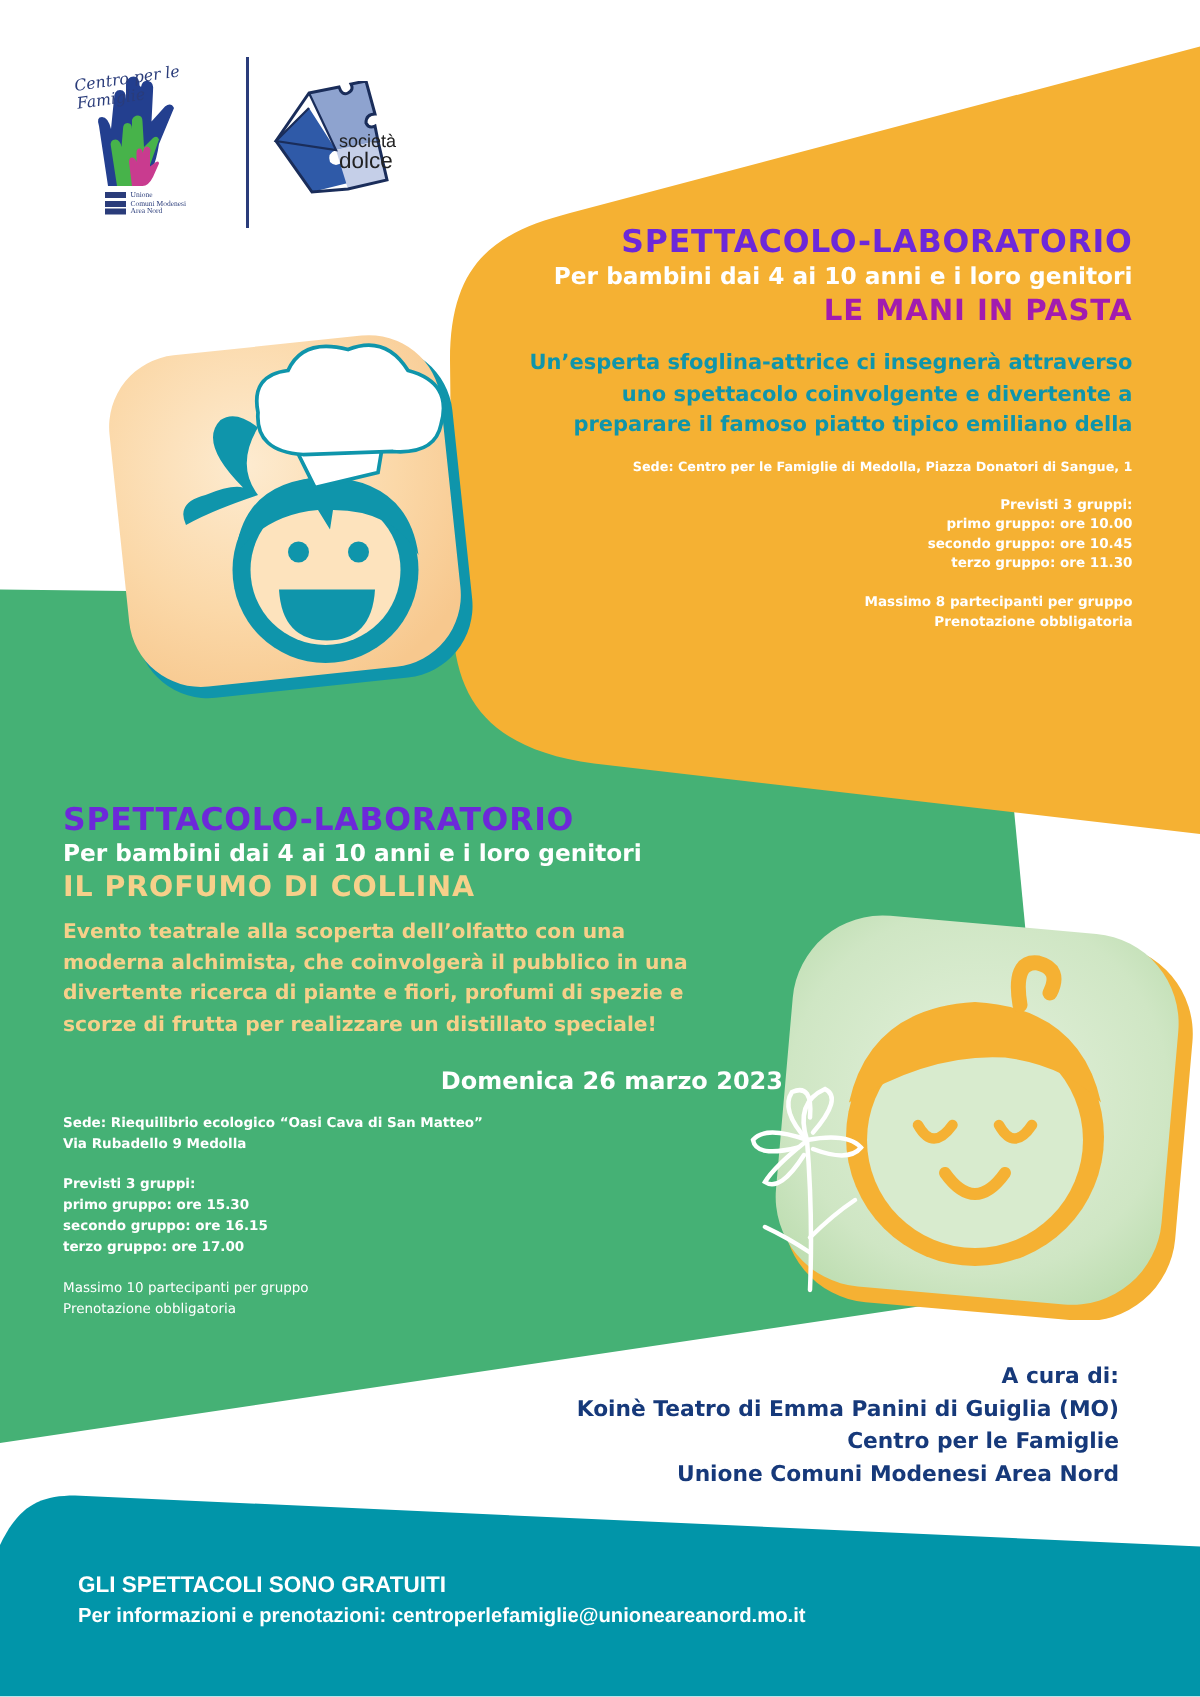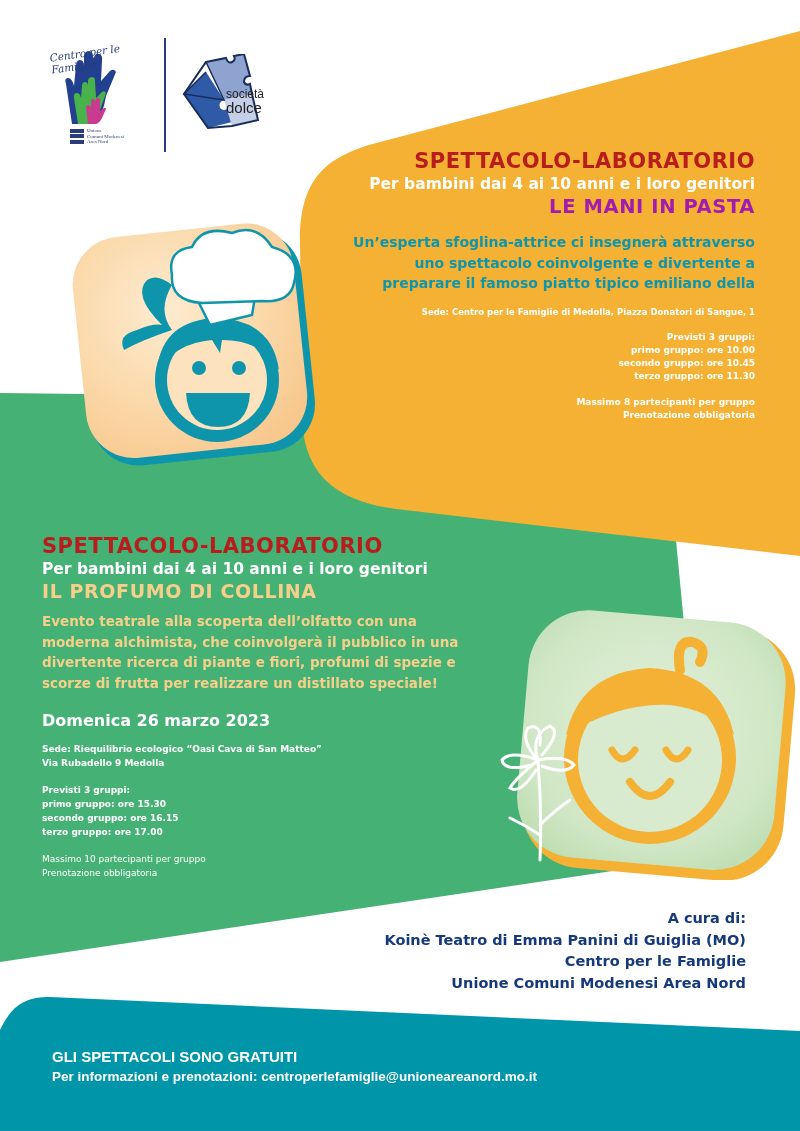--- a/index.html
+++ b/index.html
@@ -16,34 +16,34 @@
   .cpf-logo { position: absolute; left: 0; top: 0; width: 110px; height: 118px; }
   .sd-logo { position: absolute; left: 130px; top: 18px; width: 110px; height: 80px; }
   .sd-text { position: absolute; left: 178px; top: 52px; line-height: 13px; color: #222; }
   .sd-text .l1 { font-size: 12px; display: block; font-family: "Liberation Sans", sans-serif; }
   .sd-text .l2 { font-size: 15px; display: block; font-family: "Liberation Sans", sans-serif; }
   .cpf-sub { position: absolute; left: 22px; top: 92px; font-family: "Liberation Serif", serif; font-size: 5px; line-height: 5.5px; color: #2a3c7a; }
   .cpf-sub .sq { display: inline-block; width: 14px; height: 4px; background: #2a3c7a; margin-right: 3px; vertical-align: middle; }
 
   
   .s1 { position: absolute; right: 45px; top: 148px; width: 460px; text-align: right; z-index: 3; }
-  .kicker { font-weight: bold; color: #b91c1c; font-size: 21px; letter-spacing: 0.5px; line-height: 26px; margin: 0; }
+  .kicker { font-weight: bold; color: #6d28d9; font-size: 21px; letter-spacing: 0.5px; line-height: 26px; margin: 0; }
   .subtitle { font-weight: bold; color: #ffffff; font-size: 15.5px; line-height: 20px; margin: 0; }
   .s1 .title { font-weight: bold; color: #a21caf; font-size: 19.5px; line-height: 26px; letter-spacing: 0.6px; margin: 0; }
   .s1 .desc { color: #0f95ab; font-weight: bold; font-size: 14px; line-height: 20.5px; margin: 12px 0 0 0; }
   .s1 .date { color: #fff; font-weight: bold; font-size: 16.5px; margin: 20px 0 0 0; line-height: 22px; }
   .s1 .venue { color: #fff; font-weight: bold; font-size: 8.5px; margin: 12px 0 0 0; line-height: 12px; }
   .s1 .groups { color: #fff; font-weight: bold; font-size: 9px; margin: 13px 0 0 0; line-height: 13px; }
   .s1 .limits { color: #fff; font-weight: bold; font-size: 9px; margin: 13px 0 0 0; line-height: 13px; }
 
   
   .s2 { position: absolute; left: 42px; top: 533px; width: 480px; text-align: left; z-index: 3; }
   .s2 .title { font-weight: bold; color: #f6d08a; font-size: 19px; line-height: 25px; letter-spacing: 0.6px; margin: 0; }
   .s2 .desc { color: #f6d08a; font-weight: bold; font-size: 13.5px; line-height: 20.5px; margin: 7px 0 0 0; }
-  .s2 .date { color: #fff; font-weight: bold; font-size: 16px; margin: 17px 0 0 0; line-height: 22px; }
+  .s2 .date { color: #fff; font-weight: bold; font-size: 16px; margin: 17px 0 0 0; line-height: 22px; text-align: right; }
   .s2 .venue { color: #fff; font-weight: bold; font-size: 9px; margin: 10px 0 0 0; line-height: 14px; }
   .s2 .groups { color: #fff; font-weight: bold; font-size: 9px; margin: 13px 0 0 0; line-height: 14px; }
   .s2 .limits { color: #fff; font-weight: normal; font-size: 9px; margin: 13px 0 0 0; line-height: 14px; }
 
   
   .credits { position: absolute; right: 54px; top: 908px; text-align: right; color: #16397a; font-size: 14.5px; line-height: 21.5px; font-weight: bold; z-index: 3; }
   .credits p { margin: 0; }
 
   
   .footer { position: absolute; left: 52px; top: 1047px; z-index: 3; color: #fff; }

